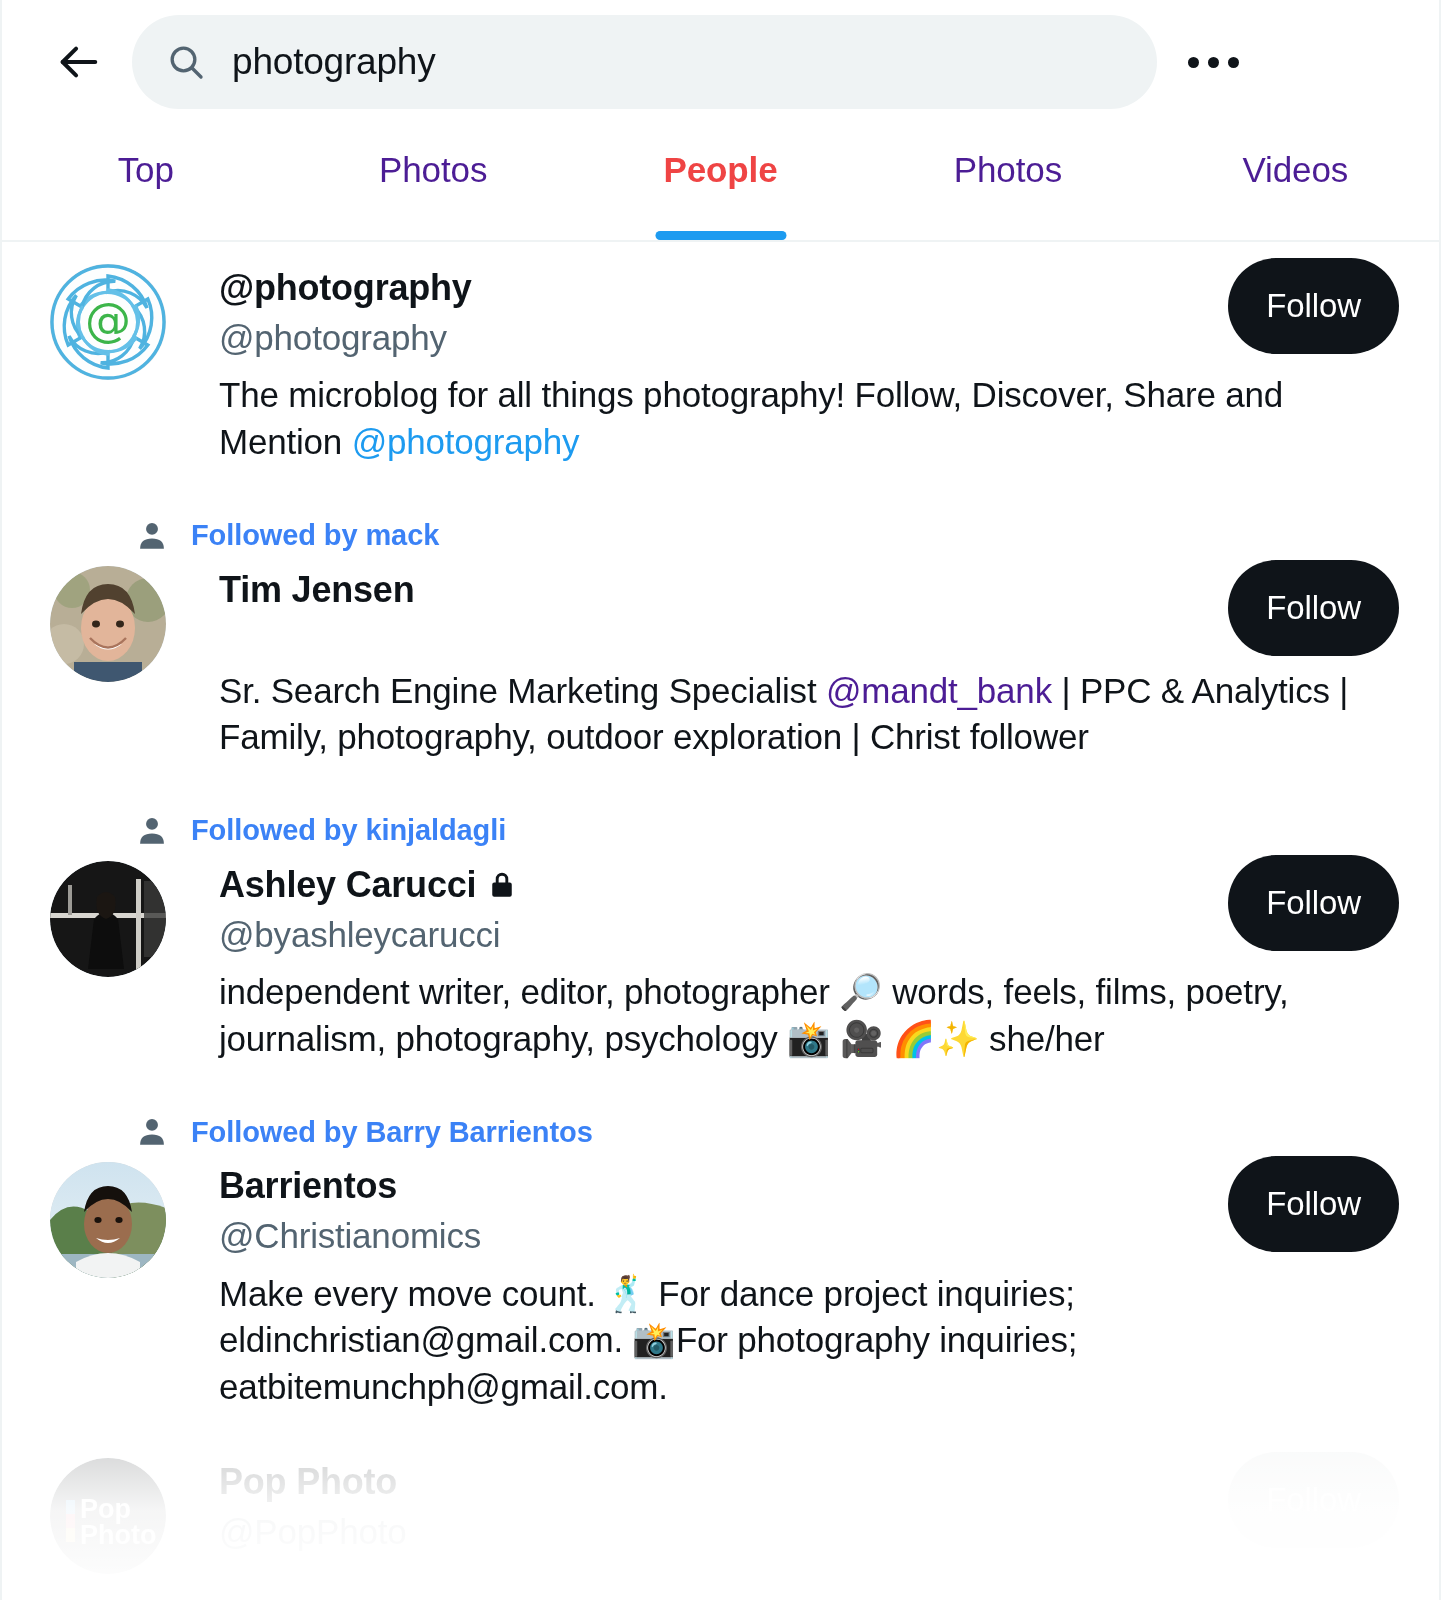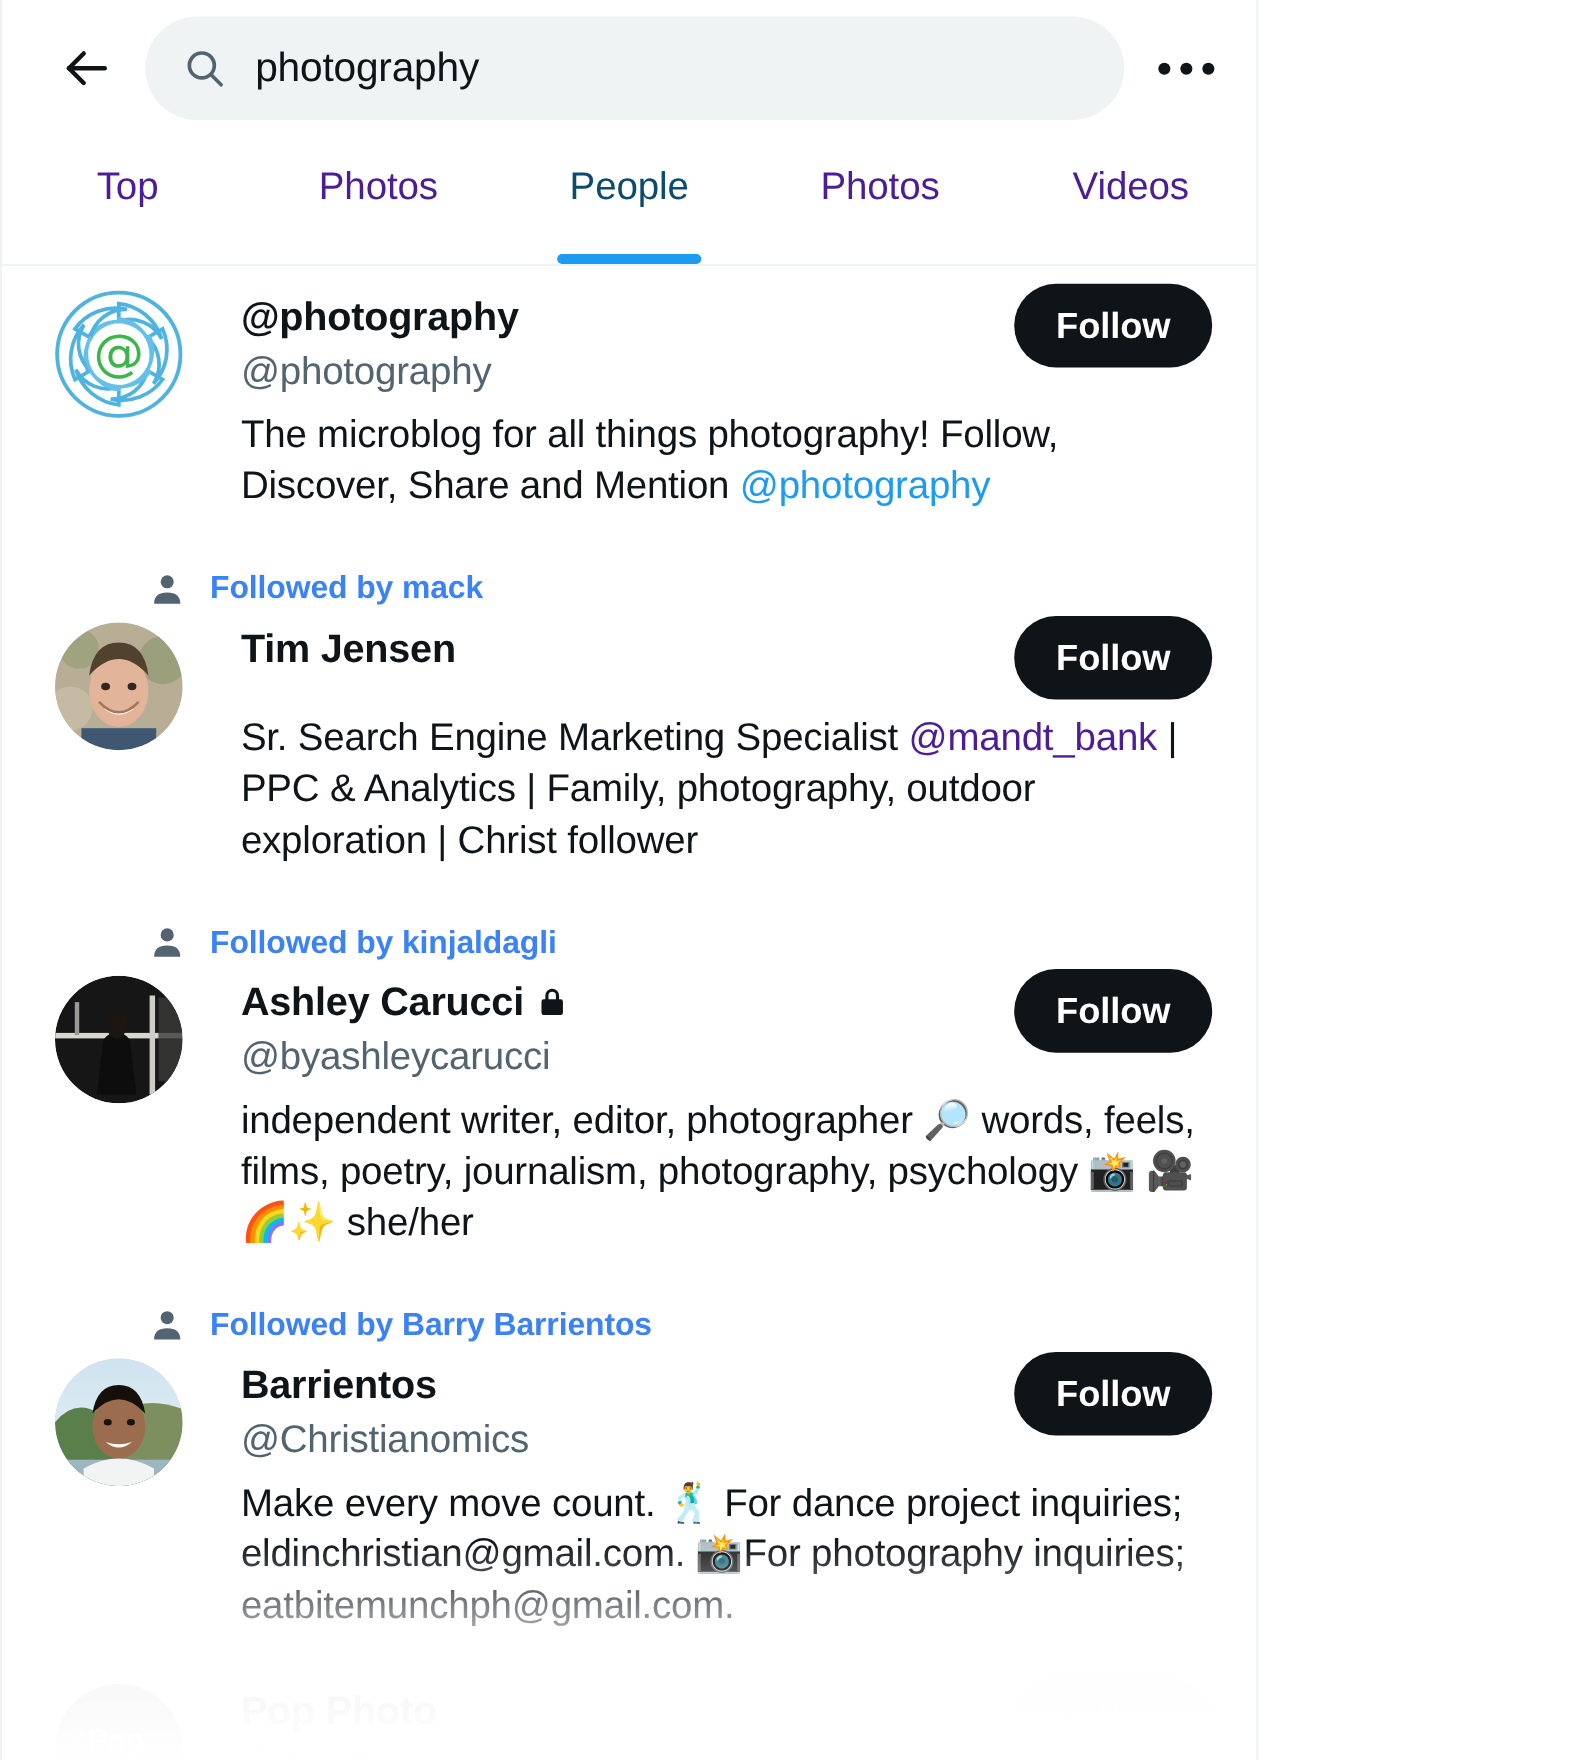--- a/index.html
+++ b/index.html
@@ -7,21 +7,21 @@
   html, body {
     width: 1441px;
     height: 1600px;
     background: #ffffff;
     font-family: "Liberation Sans", sans-serif;
     overflow: hidden;
   }
 
   .app {
     position: relative;
-    width: 1144px;
+    width: 1441px;
     height: 1600px;
     background: #ffffff;
     border-left: 2px solid #eff3f4;
     border-right: 2px solid #eff3f4;
     overflow: hidden;
   }
 
   
   .header {
     height: 124px;
@@ -106,22 +106,22 @@
     cursor: pointer;
     padding-top: 26px;
   }
   .tab-label {
     font-size: 35px;
     color: #4c1d95;
     font-weight: 400;
     letter-spacing: -0.1px;
   }
   .tab.active .tab-label {
-    color: #0c4a6e;
-    font-weight: normal;
+    color: #ef4444;
+    font-weight: bold;
   }
   .tab-underline {
     position: absolute;
     bottom: 0;
     left: 50%;
     transform: translateX(-50%);
     width: 131px;
     height: 9px;
     border-radius: 9999px;
     background: #1d9bf0;
@@ -206,22 +206,22 @@
   }
 
   .follow-btn {
     flex: 0 0 auto;
     background: #0f1419;
     color: #ffffff;
     border: none;
     border-radius: 9999px;
     font-family: "Liberation Sans", sans-serif;
     font-size: 33px;
-    font-weight: bold;
-    padding: 19px 38px;
+    font-weight: normal;
+    padding: 29px 38px;
     cursor: pointer;
     white-space: nowrap;
     letter-spacing: -0.1px;
     margin-top: -6px;
   }
   .result.faded .follow-btn { background: #e7e9ea; color: #ffffff; }
 
   .bio {
     font-size: 35px;
     color: #0f1419;

